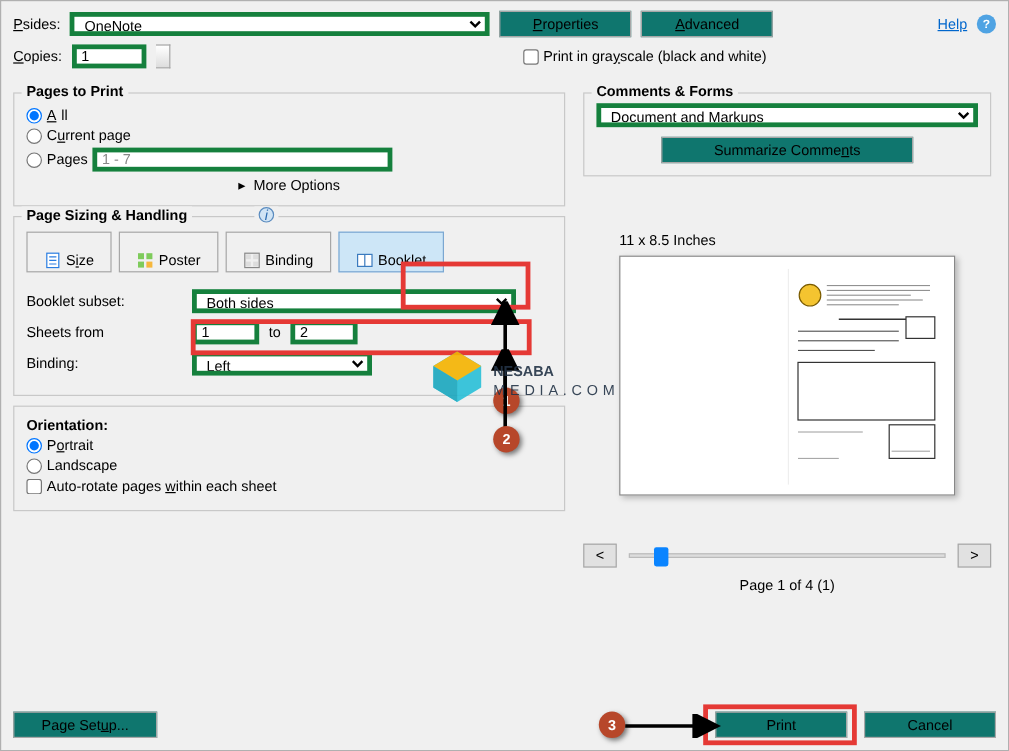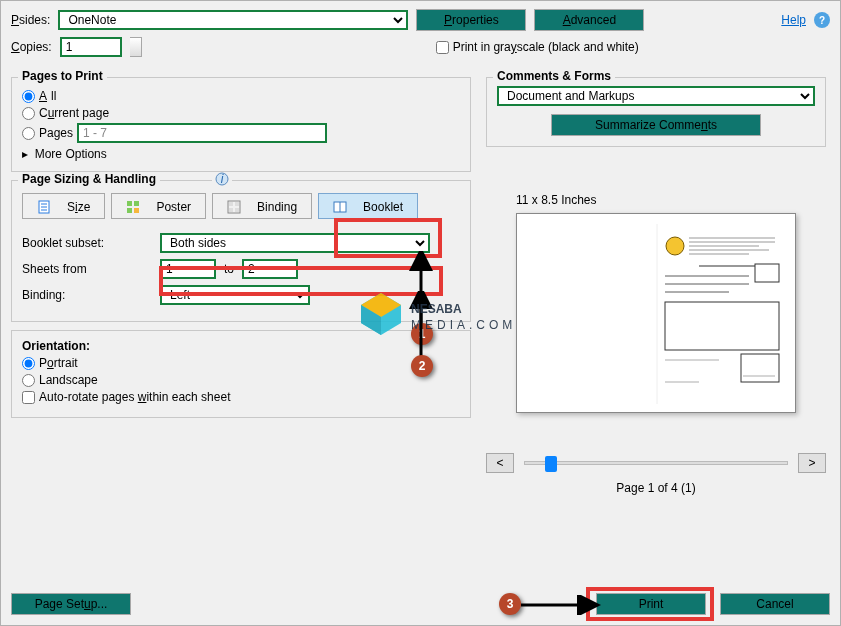--- a/index.html
+++ b/index.html
@@ -6,40 +6,40 @@
 html, body { margin: 0; padding: 0; }
 body { width: 841px; height: 626px; background: #f0f0f0; position: relative; }
 
 
 .dlg { position: absolute; inset: 0; border: 1px solid #b0b0b0; padding: 8px 10px; background: #f0f0f0; }
 .row { display: flex; align-items: center; gap: 8px; margin-bottom: 6px; }
 .lbl { }
 .underline { text-decoration: underline; }
 
 select, input[type=text] {
-  border: 2px solid #15803d; background: #fff; height: 20px; padding: 0 4px;
+  border: 4px solid #15803d; background: #fff; height: 20px; padding: 0 4px;
 }
 button {
   height: 22px; border: 1px solid #a7a7a7; background: #0f766e; cursor: default; padding: 0 12px;
 }
 
 a.help { color: #0066cc; text-decoration: underline; }
 
 
 .group { border: 1px solid #c8c8c8; margin-bottom: 8px; position: relative; padding: 8px 10px 10px 10px; background:#f0f0f0; }
 .group .title { position: absolute; top: -9px; left: 6px; background: #f0f0f0; padding: 0 4px; font-weight: bold; }
 
 .radio, .check { display: flex; align-items: center; gap: 4px; margin: 3px 0; }
 .radio input, .check input { margin: 0; }
 
 .left-col { position: absolute; left: 10px; top: 76px; width: 460px; }
 .right-col { position: absolute; left: 485px; top: 76px; width: 340px; }
 
 
-.szbtn { display: inline-flex; align-items: flex-end; gap: 16px; height: 26px; border:1px solid #a7a7a7; background:#f0f0f0; padding: 4px 14px; }
+.szbtn { display: inline-flex; align-items: flex-start; gap: 4px; height: 26px; border:1px solid #a7a7a7; background:#f0f0f0; padding: 16px 14px; }
 .szbtn.active-book { background:#cde6f7; border:1px solid #7ba7d1; }
 .icon { width:14px; height:14px; display:inline-block; }
 
 
 .redbox { position:absolute; border:4px solid #e53935; pointer-events:none; }
 
 
 .arrow { position:absolute; pointer-events:none; }
 .callnum { position:absolute; width:22px; height:22px; border-radius:50%; background:#b7472a; color:#fff; font-weight:bold; display:flex; align-items:center; justify-content:center; box-shadow:2px 2px 4px rgba(0,0,0,.5); pointer-events:none; }
 
@@ -101,21 +101,21 @@
           <input type="radio" name="p" style=""> 
           <span>C<span class="underline">u</span>rrent page</span>
         </label>
       <div class="radio">
         <label class="radio" style="margin:0">
             <input type="radio" name="p" style=""> 
             <span>Pages</span>
           </label>
         <input type="text" style="width: 250px; color: rgb(136, 136, 136);" value="1 - 7">
       </div>
-      <div style="margin-top:4px; cursor:default;">▸ &nbsp;<span>More Options</span></div>
+      <div style="margin-top:4px; cursor:default;text-align:center;">▸ &nbsp;<span>More Options</span></div>
     </div>
 
     <div class="group" style="padding-top:12px;">
       <span class="title" style="font-weight:bold">Page Sizing &amp; Handling</span>
       <span style="position:absolute; left:200px; top:-9px; background:#f0f0f0; padding:0 3px;">
         <svg width="14" height="14" viewBox="0 0 14 14">
             <circle cx="7" cy="7" r="6" fill="#d0e4f5" stroke="#5a8bbf"></circle>
             <text x="7" y="11" text-anchor="middle" font-size="10" fill="#2a6ab0" font-family="Georgia" font-style="italic">i</text>
           </svg>
       </span>

